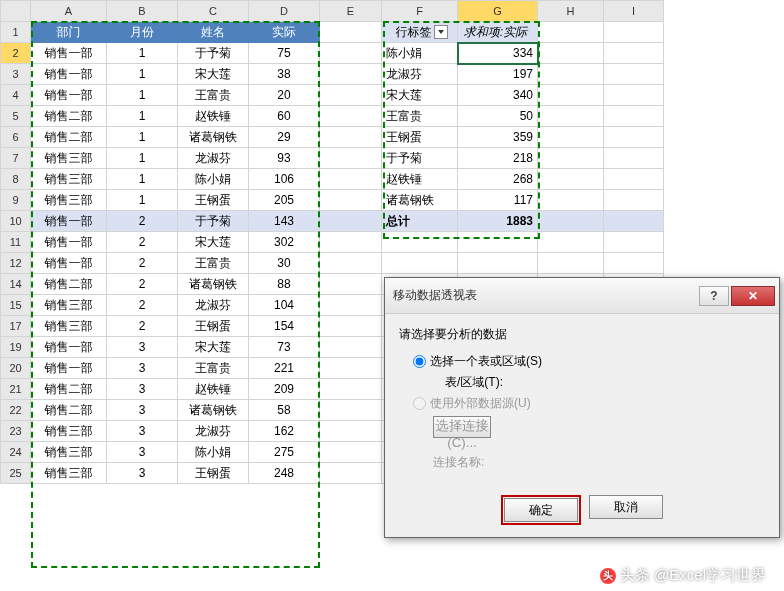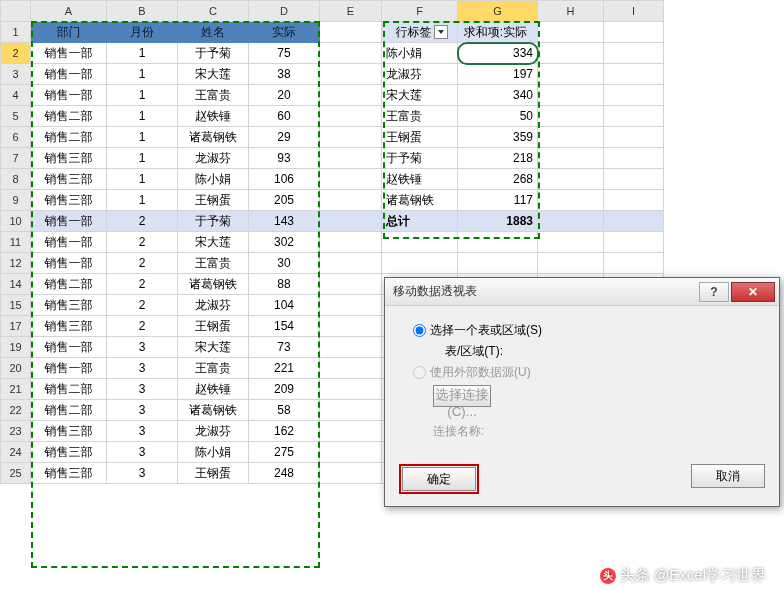--- a/index.html
+++ b/index.html
@@ -6,51 +6,51 @@
 body { font-family: "Microsoft YaHei", SimSun, sans-serif; font-size: 12px; background: #fff; position: relative; width: 784px; height: 591px; overflow: hidden; }
 
 .grid { position: absolute; top: 0; left: 0; border-collapse: collapse; }
 .grid td, .grid th { border: 1px solid #d4d4d4; padding: 0; text-align: center; font-weight: normal; height: 21px; vertical-align: middle; background: #fff; }
 .rowhdr { background: #e8e8e8 !important; width: 30px; font-size: 11px; color: #333; }
 .colhdr { background: #e8e8e8 !important; height: 20px; font-size: 11px; color: #333; }
 .colhdr.sel, .rowhdr.sel { background: #ffd966 !important; }
 .cA { width: 76px; } .cB { width: 71px; } .cC { width: 71px; } .cD { width: 71px; }
 .cE { width: 62px; } .cF { width: 76px; } .cG { width: 80px; } .cH { width: 66px; } .cI { width: 60px; }
 
-.bluehdr { background: #4f81bd !important; color: #0f172a; font-weight: bold; border: 1px solid #4f81bd !important; }
+.bluehdr { background: #4f81bd !important; color: #ffffff; font-weight: bold; border: 1px solid #4f81bd !important; }
 .dashed { position: absolute; border: 2px dashed #008000; pointer-events: none; }
 .pivothdr { background: #d9e1f2 !important; font-weight: bold; text-align: left; padding-left: 4px !important; }
-.pivothdr2 { background: #d9e1f2 !important; font-weight: bold; text-align: right; padding-right: 4px !important; }
+.pivothdr2 { background: #d9e1f2 !important; font-weight: bold; text-align: right; padding-right: 4px !important; font-style: italic; }
 .pv-left { text-align: left !important; padding-left: 4px !important; }
 .pv-right { text-align: right !important; padding-right: 4px !important; }
 .totalrow td { background: #d9e1f2 !important; font-weight: bold; }
-.cell-sel { outline: 2px solid #217346; outline-offset: -1px; border-radius: 9px; }
+.cell-sel { outline: 2px solid #217346; outline-offset: -1px; }
 .filter-icon { display: inline-block; width: 14px; height: 14px; border: 1px solid #888; background: #fff; margin-left: 2px; vertical-align: middle; position: relative; }
 .filter-icon::after { content: ""; position: absolute; top: 4px; left: 3px; border-left: 3px solid transparent; border-right: 3px solid transparent; border-top: 4px solid #333; }
 
 .dialog { position: absolute; left: 384px; top: 277px; width: 396px; background: #f0f0f0; border: 1px solid #666; box-shadow: 2px 2px 8px rgba(0,0,0,0.4); font-size: 12px; }
-.dlg-title { background: linear-gradient(#fafafa,#e4e4e4); height: 28px; display: flex; align-items: center; padding: 0 4px; border-bottom: 1px solid #ccc; }
+.dlg-title { background: linear-gradient(#fafafa,#e4e4e4); height: 36px; display: flex; align-items: center; padding: 0 4px; border-bottom: 1px solid #ccc; }
 .dlg-title-text { flex: 1; padding-left: 4px; color: #333; }
 .dlg-btns { display: flex; }
 .dlg-tbtn { width: 30px; height: 20px; display: flex; align-items: center; justify-content: center; margin-left: 2px; }
 .dlg-help { background: linear-gradient(#fdfdfd,#e0e0e0); border: 1px solid #aaa; color: #444; font-weight: bold; }
 .dlg-close { background: linear-gradient(#e07070,#c83232); color: #fff; font-weight: bold; border: 1px solid #803030; width: 44px; }
 .dlg-body { padding: 12px 14px; }
 .dlg-section { margin-bottom: 10px; }
 .dlg-radio { margin: 4px 0 4px 14px; display: flex; align-items: center; }
 .dlg-radio input { margin-right: 4px; }
 .dlg-field { margin: 4px 0 4px 34px; display: flex; align-items: center; }
 .dlg-field label { width: 70px; text-align: right; margin-right: 6px; }
 .dlg-input-wrap { display: flex; align-items: center; border: 2px solid #c00000; padding: 1px; }
 .dlg-input { width: 204px; height: 20px; border: 1px solid #7a9ac0; padding: 0 4px; font-size: 12px; }
 .dlg-pick { width: 20px; height: 20px; border: 1px solid #7a9ac0; background: #fff; margin-left: -1px; display: flex; align-items: center; justify-content: center; font-size: 10px; }
 .dlg-sub { margin: 4px 0 4px 34px; }
 .dlg-btn { width: 58px; height: 22px; border: 1px solid #888; background: linear-gradient(#fdfdfd,#e0e0e0); }
 .dlg-btn:disabled { color: #999; }
-.dlg-footer { display: flex; justify-content: space-between; padding: 8px 14px 12px; gap: 8px; }
+.dlg-footer { display: flex; justify-content: center; padding: 8px 14px 12px; gap: 8px; }
 .dlg-ok-wrap { border: 2px solid #c00000; padding: 1px; }
 .dlg-ok, .dlg-cancel { width: 74px; height: 24px; border: 1px solid #888; background: linear-gradient(#fdfdfd,#e0e0e0); font-size: 12px; }
 .disabled-txt { color: #999; }
 
 .watermark { position: absolute; right: 18px; bottom: 6px; color: #fff; font-size: 15px; text-shadow: 0 0 3px rgba(0,0,0,0.6); display: flex; align-items: center; gap: 4px; }
 .wm-icon { width: 16px; height: 16px; border-radius: 50%; background: #ff4040; color: #fff; display: inline-flex; align-items: center; justify-content: center; font-size: 10px; font-weight: bold; }
 </style>
 </head>
 <body>
 
@@ -340,20 +340,21 @@
 
 <div class="dialog">
   <div class="dlg-title">
     <span class="dlg-title-text">移动数据透视表</span>
     <div class="dlg-btns">
       <div class="dlg-tbtn dlg-help">?</div>
       <div class="dlg-tbtn dlg-close">✕</div>
     </div>
   </div>
   <div class="dlg-body">
+    <div class="dlg-section">请选择要分析的数据</div>
     <div class="dlg-radio">
       <input type="radio" checked="" style="">
       <span>选择一个表或区域(S)</span>
     </div>
     <div class="dlg-field">
       <label>表/区域(T):</label>
     </div>
     <div class="dlg-radio disabled-txt">
       <input type="radio" disabled="" style="">
       <span>使用外部数据源(U)</span>

